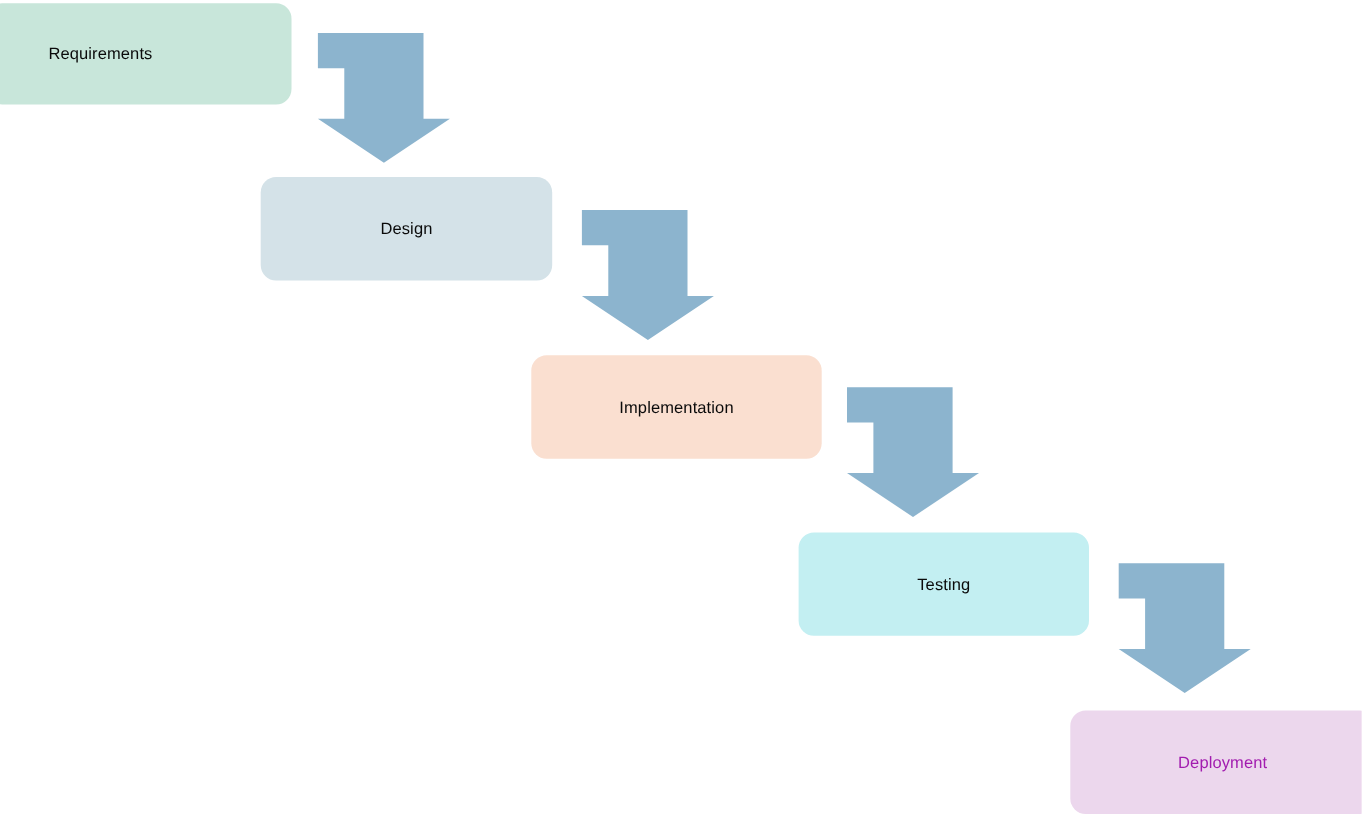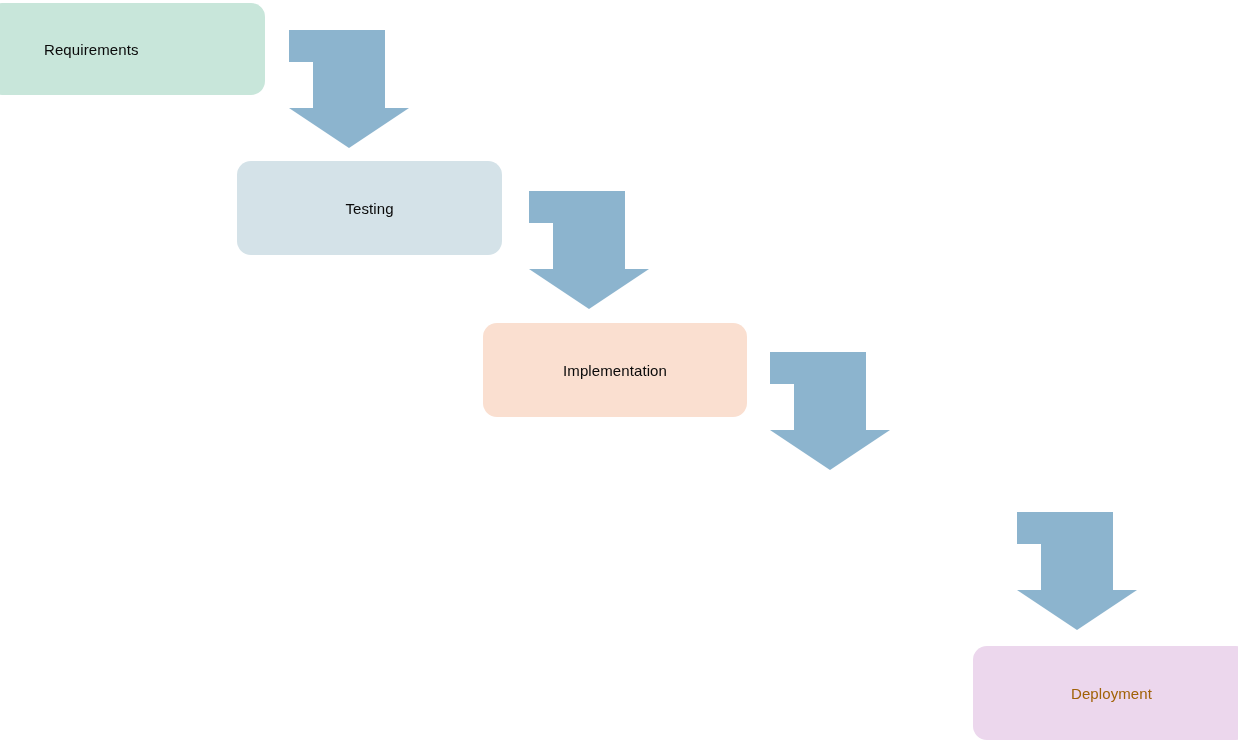--- a/index.html
+++ b/index.html
@@ -43,30 +43,33 @@
 </head>
 <body>
 
 <div id="canvas" style="background: rgb(255, 255, 255);">
 
   <div class="stage-box align-left" id="box-0" style="left: -12px; top: 3px; width: 277px; height: 92px; background: rgb(200, 230, 218);">
     <span class="stage-label" style="color: rgb(10, 10, 10);">Requirements</span>
   </div>
 
   <div class="stage-box" id="box-1" style="left: 237px; top: 161px; width: 265px; height: 94px; background: rgb(212, 226, 232);">
-    <span class="stage-label" style="color: rgb(10, 10, 10);">Testing</span>
+    <span class="stage-label" style="color: rgb(10, 10, 10);">Design</span>
   </div>
 
   <div class="stage-box" id="box-2" style="left: 483px; top: 323px; width: 264px; height: 94px; background: rgb(250, 223, 208);">
     <span class="stage-label" style="color: rgb(10, 10, 10);">Implementation</span>
   </div>
 
+  <div class="stage-box" id="box-3" style="left: 726px; top: 484px; width: 264px; height: 94px; background: rgb(195, 239, 242);">
+    <span class="stage-label" style="color: rgb(10, 10, 10);">Testing</span>
+  </div>
 
   <div class="stage-box" id="box-4" style="left: 973px; top: 646px; width: 277px; height: 94px; background: rgb(236, 215, 237);">
-    <span class="stage-label" style="color: #a16207;">Deployment</span>
+    <span class="stage-label" style="color: #a21caf;">Deployment</span>
   </div>
 
   <svg class="elbow-arrow" id="arrow-0" viewBox="0 0 120 118" preserveAspectRatio="none" style="left: 289px; top: 30px; width: 120px; height: 118px;">
     <path d="M 0 0 L 96 0 L 96 78 L 120 78 L 60 118 L 0 78 L 24 78 L 24 32 L 0 32 Z" fill="#8cb4ce"></path>
   </svg>
 
   <svg class="elbow-arrow" id="arrow-1" viewBox="0 0 120 118" preserveAspectRatio="none" style="left: 529px; top: 191px; width: 120px; height: 118px;">
     <path d="M 0 0 L 96 0 L 96 78 L 120 78 L 60 118 L 0 78 L 24 78 L 24 32 L 0 32 Z" fill="#8cb4ce"></path>
   </svg>
 

